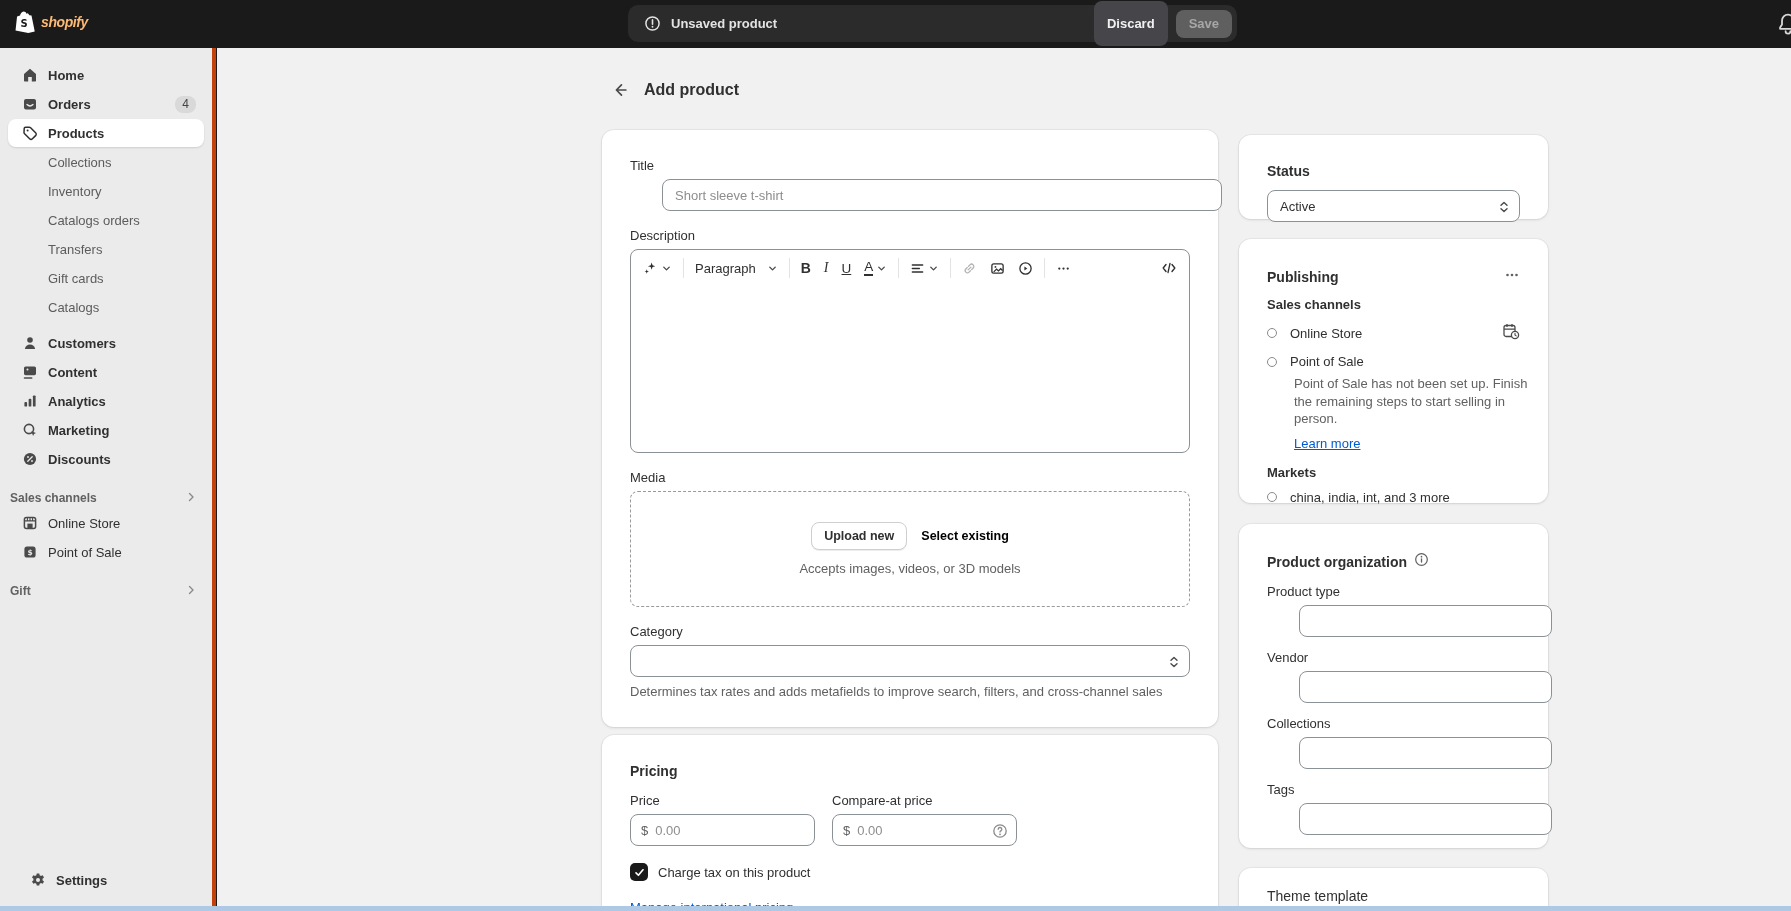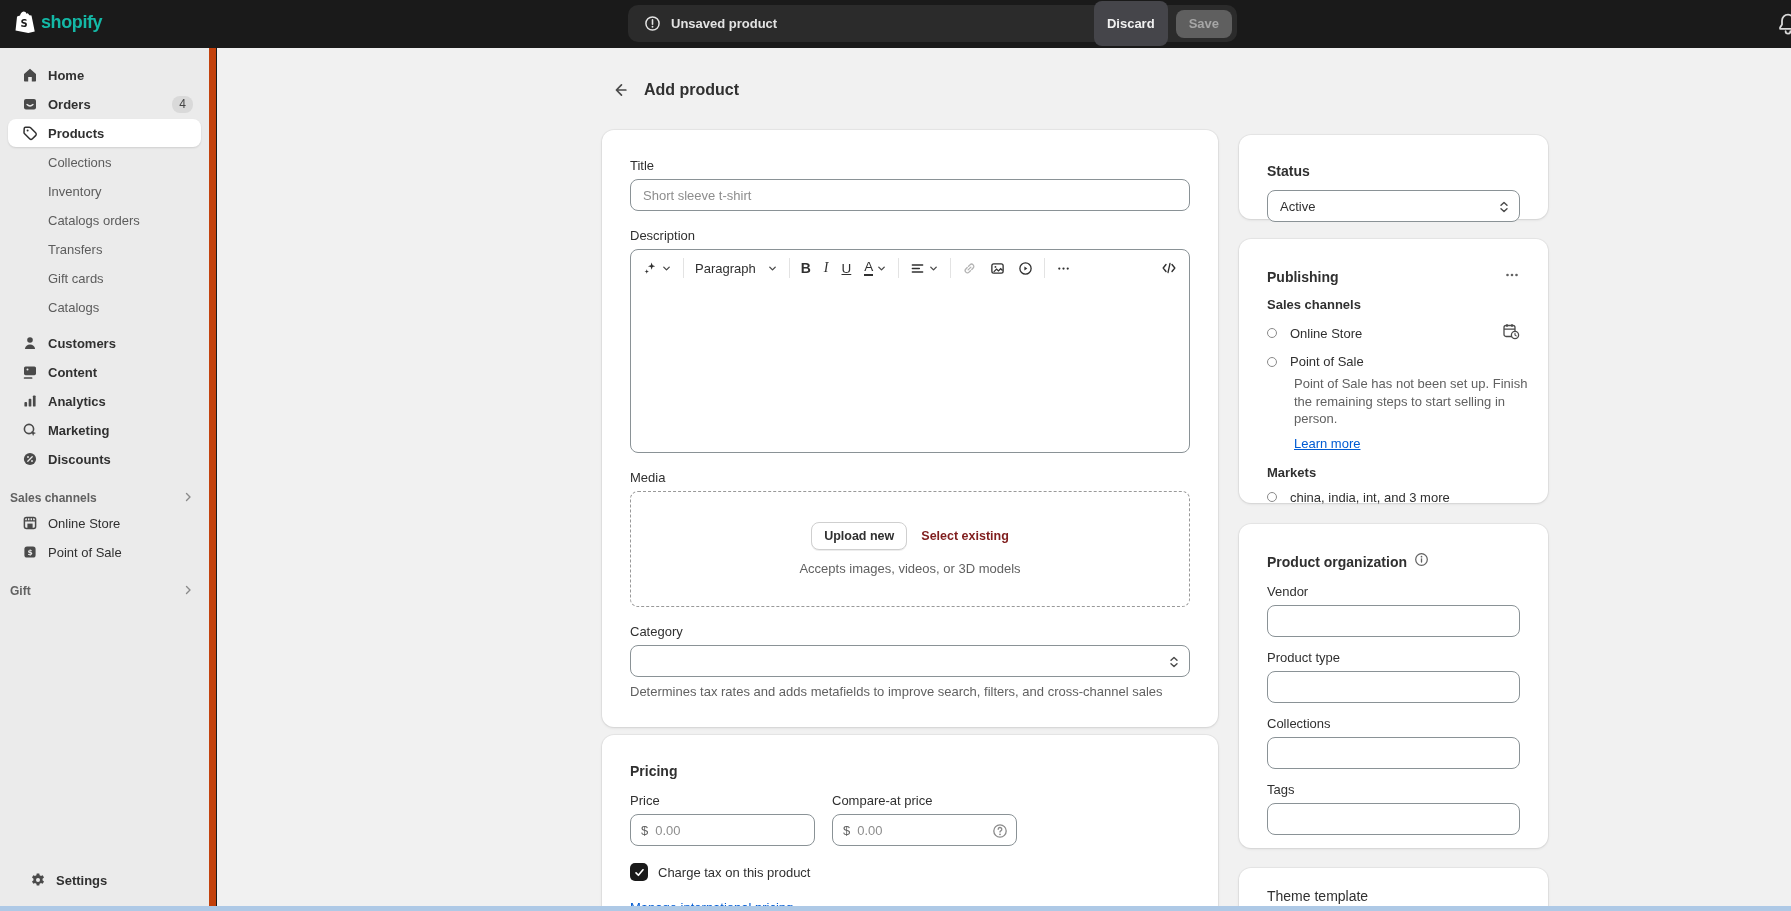--- a/index.html
+++ b/index.html
@@ -5,42 +5,42 @@
   * { margin:0; padding:0; box-sizing:border-box; }
   html,body { width:1791px; height:911px; }
   body {
     position:relative; overflow:hidden; background:#1a1a1a;
     font-family:"Liberation Sans", sans-serif; color:#303030;
     -webkit-font-smoothing:antialiased;
   }
   
   .topbar { position:absolute; top:0; left:0; right:0; height:48px; background:#1a1a1a; }
   .brand { position:absolute; left:15px; top:10px; display:flex; align-items:center; gap:5px; }
-  .brand-word { color:#14b8a6; font-size:18px; font-weight:700; letter-spacing:-0.4px; }
+  .brand-word { color:#fdba74; font-size:14px; font-weight:700; letter-spacing:-0.4px; font-style:italic; }
   .savebar {
     position:absolute; left:628px; top:5px; width:609px; height:37px;
     background:#2b2b2b; border-radius:10px; display:flex; align-items:center;
     padding:0 5px 0 16px;
   }
   .savebar-label { color:#e3e3e3; font-size:13px; font-weight:600; margin-left:10px; }
   .btn-discard {
     margin-left:auto; height:45px; padding:16px 13px; background:#45454a; border:none;
     border-radius:8px; color:#f1f1f1; font-size:13px; font-weight:600; font-family:inherit;
     display:flex; align-items:center; cursor:pointer;
   }
   .btn-save {
     margin-left:8px; height:28px; padding:0 13px; background:#5f5f5f; border:none;
     border-radius:8px; color:#a7a7a7; font-size:13px; font-weight:600; font-family:inherit;
     display:flex; align-items:center;
   }
   .bell { position:absolute; top:12px; right:-9px; width:24px; height:24px; }
   
   .sidebar {
     position:absolute; top:48px; left:0; bottom:0; width:216px;
-    background:#ebebeb; border-right:7px solid #c2410c; padding-top:12px;
+    background:#ebebeb; border-right:4px solid #c2410c; padding-top:12px;
   }
   .nav-item {
     display:flex; align-items:center; height:28px; margin:1px 8px; padding:0 8px 0 14px;
     border-radius:8px; font-size:13px; font-weight:600; color:#303030; cursor:pointer;
   }
   .nav-item .nicon { width:16px; height:16px; margin-right:10px; flex:0 0 16px; display:flex; align-items:center; justify-content:center; }
   .nav-item.selected { background:#ffffff; box-shadow:0 1px 2px rgba(0,0,0,.12); font-weight:650; }
   .nav-item.sub { padding-left:40px; font-weight:500; color:#5c5c5c; }
   .nav-badge {
     margin-left:auto; background:#d9d9d9; color:#444; border-radius:8px;
@@ -59,21 +59,21 @@
   .page-title { font-size:16px; font-weight:700; color:#303030; margin-left:10px; }
   .card {
     position:absolute; background:#fff; border-radius:12px;
     box-shadow:0 0 0 1px rgba(0,0,0,.04), 0 1px 3px rgba(0,0,0,.1);
     padding:28px;
   }
   .flabel { font-size:13px; color:#303030; margin-bottom:6px; }
   .hint { font-size:13px; color:#616161; }
   .tinput {
     width:100%; height:32px; border:1px solid #8a9296; border-radius:8px; background:#fff;
-    font-family:inherit; font-size:13px; color:#303030; padding:0 12px; outline:none;
+    font-family:inherit; font-size:13px; color:#303030; padding:0 12px; outline:none;margin-left:32px;
   }
   .tinput::placeholder { color:#8d8d8d; }
   .selectbox {
     position:relative; width:100%; height:32px; border:1px solid #8a9296; border-radius:8px;
     background:#fff; display:flex; align-items:center; padding:0 30px 0 12px;
     font-size:13px; color:#303030; cursor:pointer;
   }
   .selectbox .updown { position:absolute; right:9px; top:9px; }
   
   .editor { border:1px solid #8a9296; border-radius:8px; height:204px; overflow:hidden; }
@@ -90,21 +90,21 @@
   .mediabox {
     border:1px dashed #999; border-radius:8px; height:116px;
     display:flex; flex-direction:column; align-items:center; justify-content:center;
   }
   .media-row { display:flex; align-items:center; gap:14px; }
   .btn-upload {
     height:28px; padding:0 12px; background:#fff; border:1px solid #cfcfcf; border-radius:8px;
     box-shadow:0 1px 0 rgba(0,0,0,.07); font-family:inherit; font-size:12.5px; font-weight:600;
     color:#303030; cursor:pointer;
   }
-  .btn-plain { border:none; background:transparent; font-family:inherit; font-size:12.5px; font-weight:600; color:#7f1d1d; cursor:pointer; }
+  .btn-plain { border:none; background:transparent; font-family:inherit; font-size:12.5px; font-weight:600; color:#000000; cursor:pointer; }
   .media-hint { margin-top:11px; font-size:13px; color:#616161; }
   
   .price-cols { display:flex; gap:17px; margin-top:14px; }
   .price-col { width:185px; }
   .money {
     position:relative; display:flex; align-items:center; height:32px; border:1px solid #8a9296;
     border-radius:8px; background:#fff; padding:0 10px;
   }
   .money .cur { font-size:13px; color:#616161; margin-right:7px; }
   .money input { border:none; outline:none; font-family:inherit; font-size:13px; width:100%; color:#303030; background:transparent; }
@@ -508,25 +508,25 @@
 <div class="card" style="left:1239px; top:524px; width:309px; height:324px;">
   <div style="display:flex; align-items:center; gap:7px;">
     <span class="card-title">Product organization</span>
     <span><svg width="15" height="15" viewBox="0 0 16 16">
           <circle cx="8" cy="8" r="6.2" fill="none" stroke="#616161" stroke-width="1.3"></circle>
           <path d="M8 7.3v3.4" stroke="#616161" stroke-width="1.4" stroke-linecap="round"></path>
           <circle cx="8" cy="5" r="0.9" fill="#616161"></circle>
         </svg></span>
   </div>
   <div class="org-field">
+    <div class="flabel">Product type</div>
+    <input class="tinput" type="text" style="">
+  </div>
+  <div class="org-field">
     <div class="flabel">Vendor</div>
-    <input class="tinput" type="text" style="">
-  </div>
-  <div class="org-field">
-    <div class="flabel">Product type</div>
     <input class="tinput" type="text" style="">
   </div>
   <div class="org-field">
     <div class="flabel">Collections</div>
     <input class="tinput" type="text" style="">
   </div>
   <div class="org-field">
     <div class="flabel">Tags</div>
     <input class="tinput" type="text" style="">
   </div>

